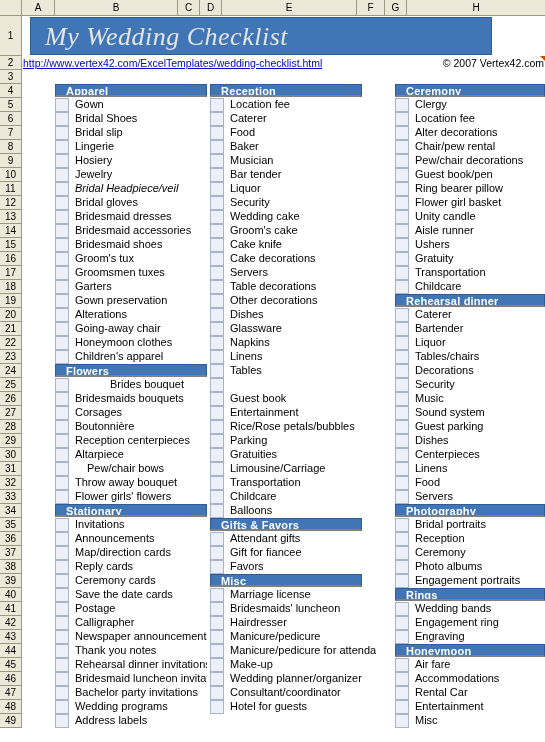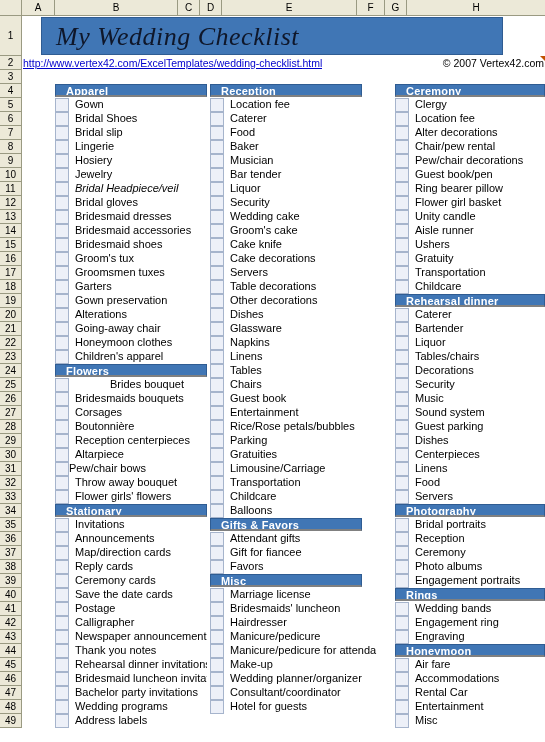--- a/index.html
+++ b/index.html
@@ -51,25 +51,25 @@
 
   .row{position:relative;width:523px;}
   .row.r1{height:40px;}
   .row.rn{height:14px;}
 
   
   .cell{position:absolute;top:0;box-sizing:border-box;white-space:nowrap;overflow:hidden;}
 
   
   .banner{
-    position:absolute;left:19px;top:1px;width:462px;height:38px;
+    position:absolute;left:8px;top:1px;width:462px;height:38px;
     background:#4076B5;
     border:1px solid #2F5C92;
     box-sizing:border-box;
-    color:#0f172a;
+    color:#e5e5e5;
     font-family:"Liberation Serif","DejaVu Serif",serif;
     font-style:italic;
     font-size:26px;
     line-height:38px;
     padding-left:14px;
     letter-spacing:.5px;
   }
 
   
   .urlcell{
@@ -355,21 +355,20 @@
           <div class="cell sechead" style="left: 33px; width: 152px;">Flowers</div>
           <div class="cell chk" style="left: 188px; width: 14px;"></div>
           <div class="cell item" style="left: 205px; width: 150px;">Tables</div>
           <div class="cell chk" style="left: 373px; width: 14px;"></div>
           <div class="cell item" style="left: 390px; width: 133px;">Decorations</div>
         </div>
         <div class="row rn">
           <div class="cell chk" style="left: 33px; width: 14px;"></div>
           <div class="cell item" style="left: 50px; width: 135px; margin-left: 35px;">Brides bouquet</div>
           <div class="cell chk" style="left: 188px; width: 14px;"></div>
-          <div class="cell item" style="left: 205px; width: 150px;">Chairs</div>
           <div class="cell chk" style="left: 373px; width: 14px;"></div>
           <div class="cell item" style="left: 390px; width: 133px;">Security</div>
         </div>
         <div class="row rn">
           <div class="cell chk" style="left: 33px; width: 14px;"></div>
           <div class="cell item" style="left: 50px; width: 135px;">Bridesmaids bouquets</div>
           <div class="cell chk" style="left: 188px; width: 14px;"></div>
           <div class="cell item" style="left: 205px; width: 150px;">Guest book</div>
           <div class="cell chk" style="left: 373px; width: 14px;"></div>
           <div class="cell item" style="left: 390px; width: 133px;">Music</div>
@@ -401,21 +400,21 @@
         <div class="row rn">
           <div class="cell chk" style="left: 33px; width: 14px;"></div>
           <div class="cell item" style="left: 50px; width: 135px;">Altarpiece</div>
           <div class="cell chk" style="left: 188px; width: 14px;"></div>
           <div class="cell item" style="left: 205px; width: 150px;">Gratuities</div>
           <div class="cell chk" style="left: 373px; width: 14px;"></div>
           <div class="cell item" style="left: 390px; width: 133px;">Centerpieces</div>
         </div>
         <div class="row rn">
           <div class="cell chk" style="left: 33px; width: 14px;"></div>
-          <div class="cell item" style="left: 44px; width: 135px;">Pew/chair bows</div>
+          <div class="cell item" style="left: 62px; width: 135px;">Pew/chair bows</div>
           <div class="cell chk" style="left: 188px; width: 14px;"></div>
           <div class="cell item" style="left: 205px; width: 150px;">Limousine/Carriage</div>
           <div class="cell chk" style="left: 373px; width: 14px;"></div>
           <div class="cell item" style="left: 390px; width: 133px;">Linens</div>
         </div>
         <div class="row rn">
           <div class="cell chk" style="left: 33px; width: 14px;"></div>
           <div class="cell item" style="left: 50px; width: 135px;">Throw away bouquet</div>
           <div class="cell chk" style="left: 188px; width: 14px;"></div>
           <div class="cell item" style="left: 205px; width: 150px;">Transportation</div>

